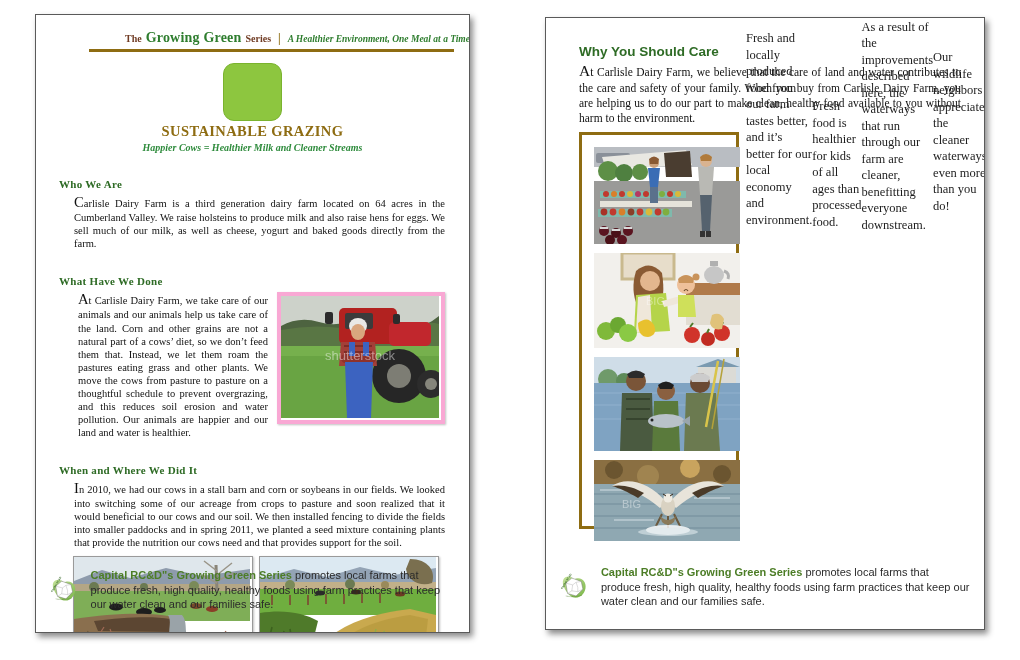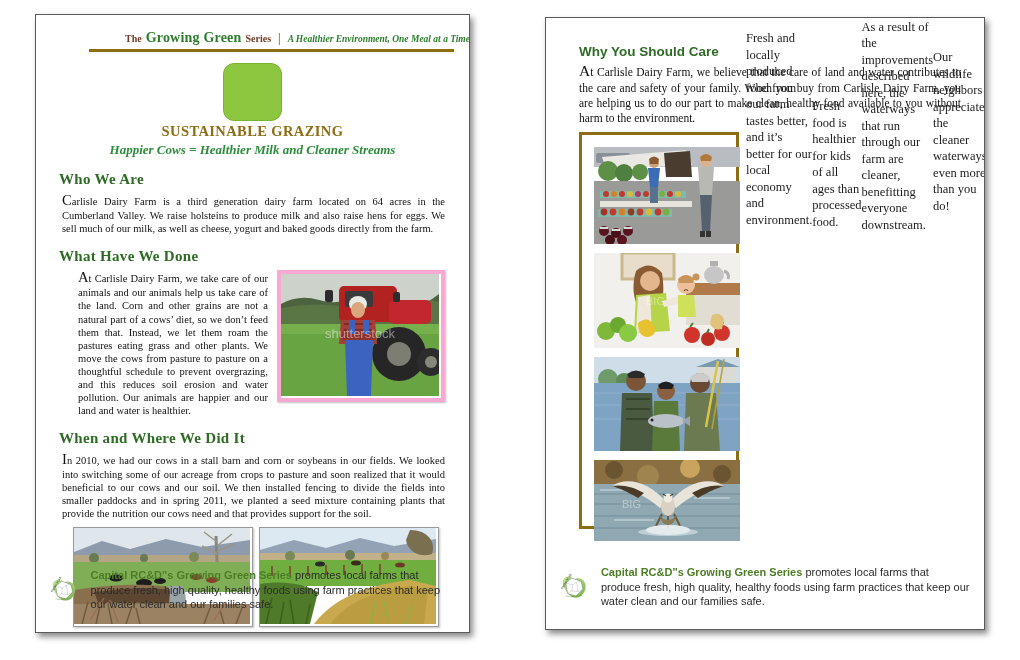--- a/index.html
+++ b/index.html
@@ -17,26 +17,26 @@
   .brand-growing{color:#2e7d2e;font-size:14px;font-weight:bold;letter-spacing:.2px;}
   .brand-sep{color:#8e6c12;font-size:12px;font-weight:bold;padding:0 3px;}
   .brand-tagline{color:#2e7d2e;font-size:9.5px;font-style:italic;font-weight:bold;}
   .gold-rule{height:3px;background:#8e6c12;margin-top:3px;}
 
   .logo-square{width:57px;height:56px;border-radius:11px;background:#8dc63f;
                border:1px solid #7ab32e;margin:11px auto 0 auto;}
   .p1-title{text-align:center;color:#8e6c12;font-weight:bold;font-size:14.5px;
             letter-spacing:.4px;margin-top:2px;}
   .p1-subtitle{text-align:center;color:#2e8b3c;font-style:italic;font-weight:bold;
-               font-size:13px;margin-top:2px;}
+               font-size:10px;margin-top:2px;}
 
   .p1-body{padding:0 24px 0 23px;}
-  .sec-h{color:#2e6b25;font-weight:bold;font-size:15px;letter-spacing:.3px;margin-top:13px;}
+  .sec-h{color:#2e6b25;font-weight:bold;font-size:11px;letter-spacing:.3px;margin-top:25px;}
   .sec-p{font-size:10.5px;line-height:1.24;text-align:justify;color:#111;
-         margin:3px 0 0 3px;}
+         margin:3px 0 0 15px;}
   .sec-p::first-letter{font-size:140%;}
   .tractor-wrap{float:right;width:160px;height:124px;margin:2px 0 2px 9px;
                 border:4px solid #f9a8d4;box-shadow:1px 1px 2px rgba(0,0,0,.25);}
   .clearfix::after{content:"";display:block;clear:both;}
 
   .photo-row{display:flex;gap:8px;margin:7px 0 0 14px;}
   .photo-fig{width:178px;}
   .photo-fig .ph{width:178px;height:98px;border:1px solid #9a9a9a;box-shadow:1px 1px 2px rgba(0,0,0,.25);}
 
   

